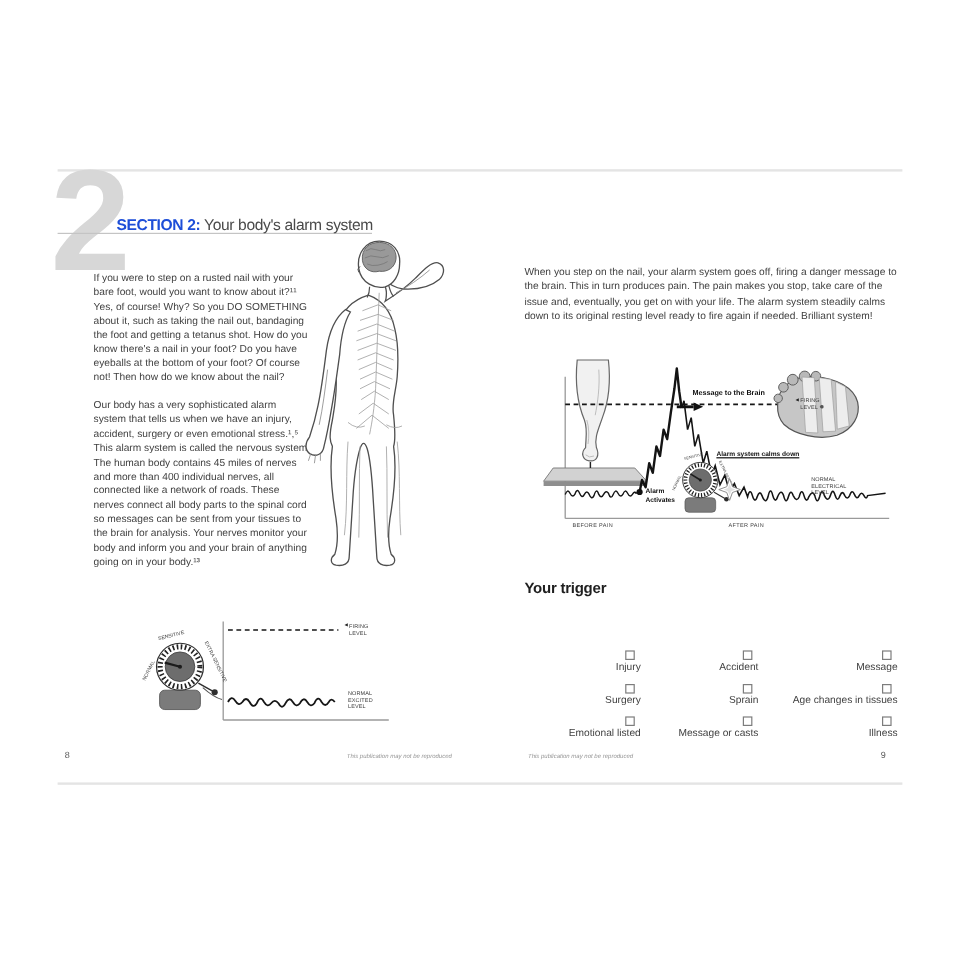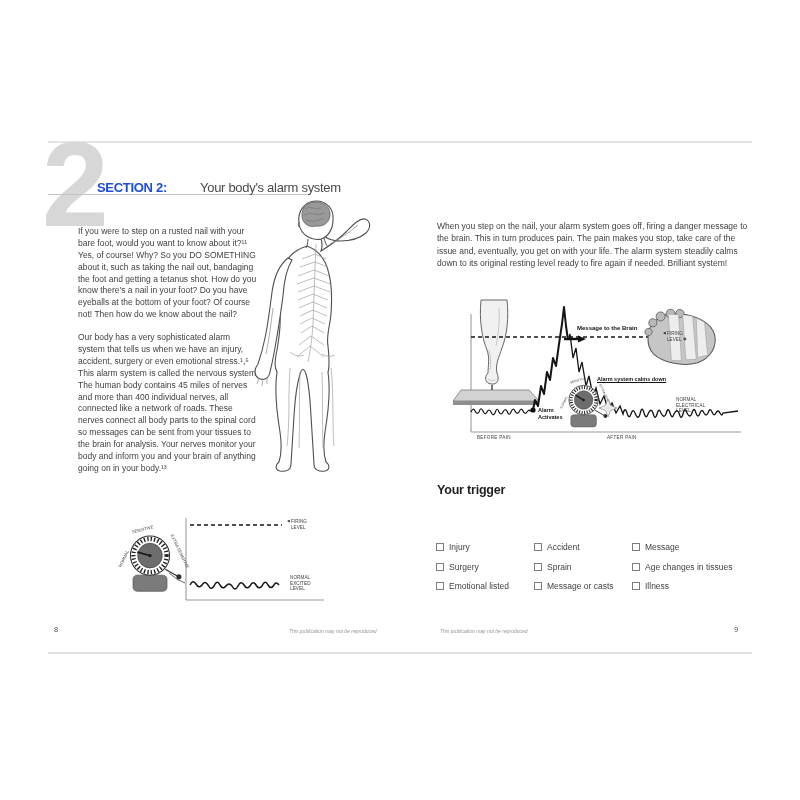--- a/index.html
+++ b/index.html
@@ -3,35 +3,35 @@
 <meta charset="utf-8">
 <style>
   html,body{margin:0;padding:0;background:#fff;}
   .canvas{position:relative;width:800px;height:800px;background:#ffffff;
           font-family:"Liberation Sans",sans-serif;overflow:hidden;color:#3f3f3f;}
   .edge{position:absolute;height:1.5px;background:#e4e4e4;width:704px;left:48px;}
   .numeral{position:absolute;left:42px;top:124px;font-size:120px;font-weight:bold;
            color:#d7d7d7;line-height:1;letter-spacing:-4px;}
   .hdr{position:absolute;left:97px;top:180px;font-size:13px;letter-spacing:-0.3px;white-space:nowrap;}
   .hdr b{color:#1d4ed8;}
-  .hdr span.rest{color:#4a4a4a;margin-left:30px;}
+  .hdr span.rest{color:#4a4a4a;}
   .rule{position:absolute;left:48px;top:194px;width:262px;height:1.2px;background:#c4c4c4;}
   .col{position:absolute;font-size:8.5px;line-height:1.4;color:#3f3f3f;text-align:left;}
   .col p{margin:0 0 11px 0;}
   .diag-label{position:absolute;font-size:4.6px;line-height:1.25;color:#3d3d3d;
               white-space:pre-line;letter-spacing:0.1px;}
   .diag-label .arrow{font-size:3.6px;margin-right:1px;color:#222;}
   .lbl-row{display:flex;align-items:flex-start;}
   .diag-bold{position:absolute;font-weight:bold;color:#111;white-space:pre-line;line-height:1.2;}
   .axis-label{position:absolute;font-size:4.6px;color:#444;letter-spacing:0.3px;white-space:nowrap;}
   .trigger-h{position:absolute;left:437px;top:483px;font-size:12.5px;font-weight:bold;
              color:#1f1f1f;letter-spacing:-0.2px;text-align:center;}
   .cb-grid{position:absolute;left:436px;top:542px;display:grid;
            grid-template-columns:98px 98px 116px;row-gap:9.5px;font-size:8.5px;color:#3f3f3f;}
-  .cb-item{display:flex;align-items:center;cursor:default;}
+  .cb-item{display:flex;align-items:flex-end;cursor:default;flex-direction:column;}
   .cb{width:6px;height:6px;border:1px solid #7d7d7d;margin-right:5px;flex:none;background:#fff;}
   .pagenum{position:absolute;font-size:7.5px;color:#555;}
   .footer-note{position:absolute;font-size:5px;font-style:italic;color:#949494;}
   svg{position:absolute;overflow:visible;}
   svg text{font-family:"Liberation Sans",sans-serif;}
 </style>
 </head>
 <body>
 
 <div class="canvas">

